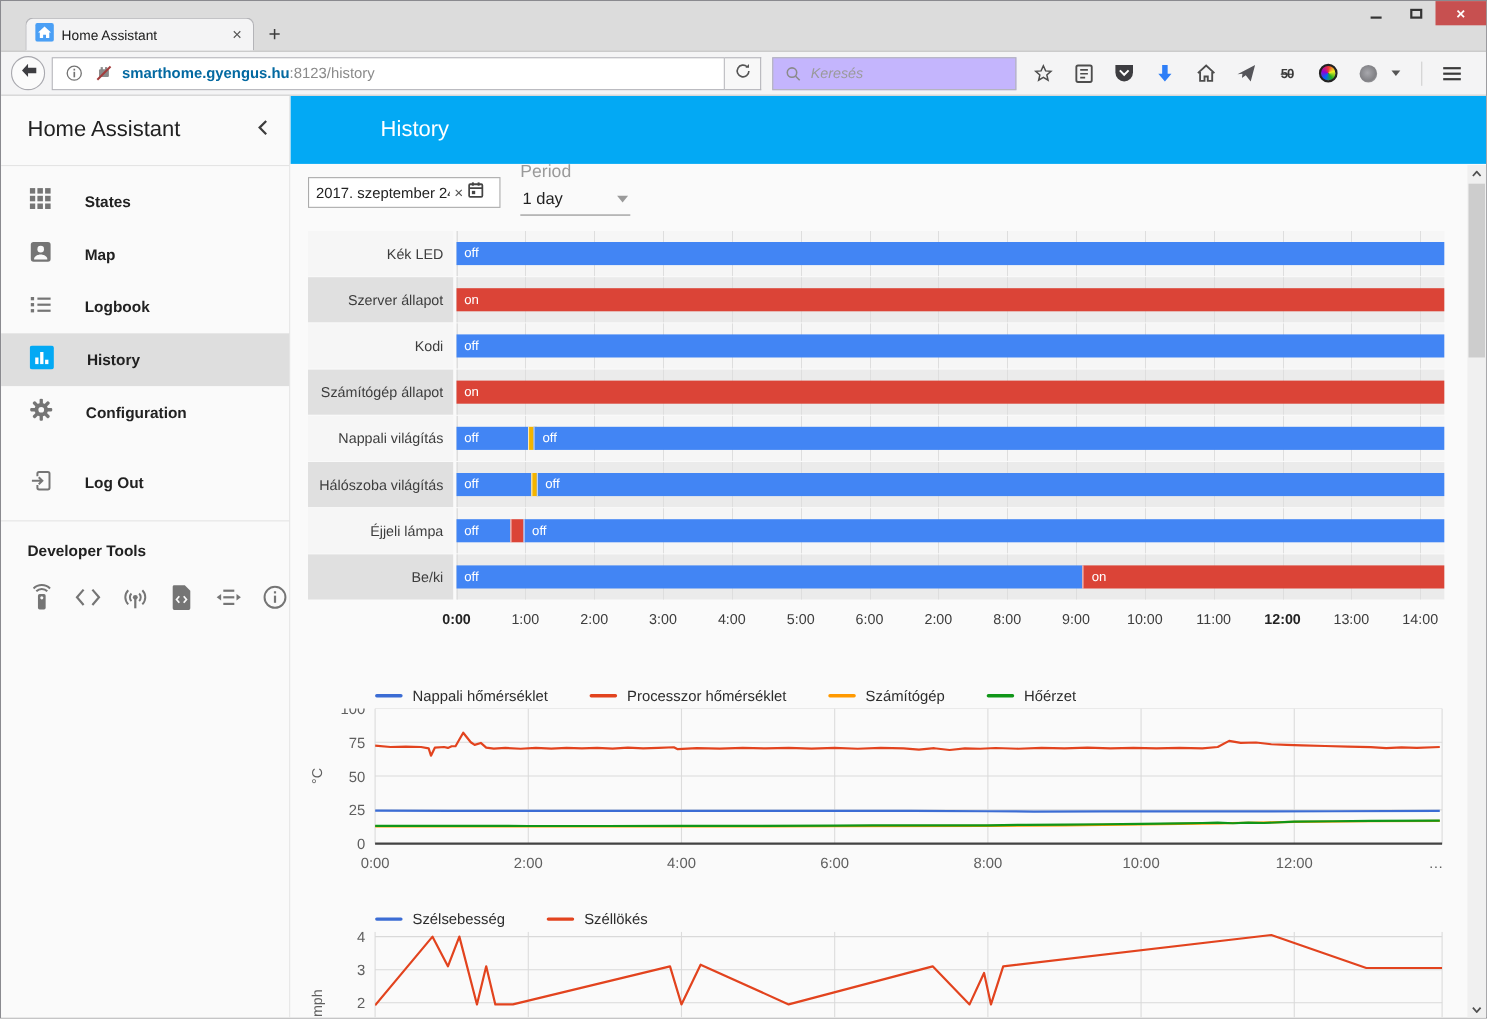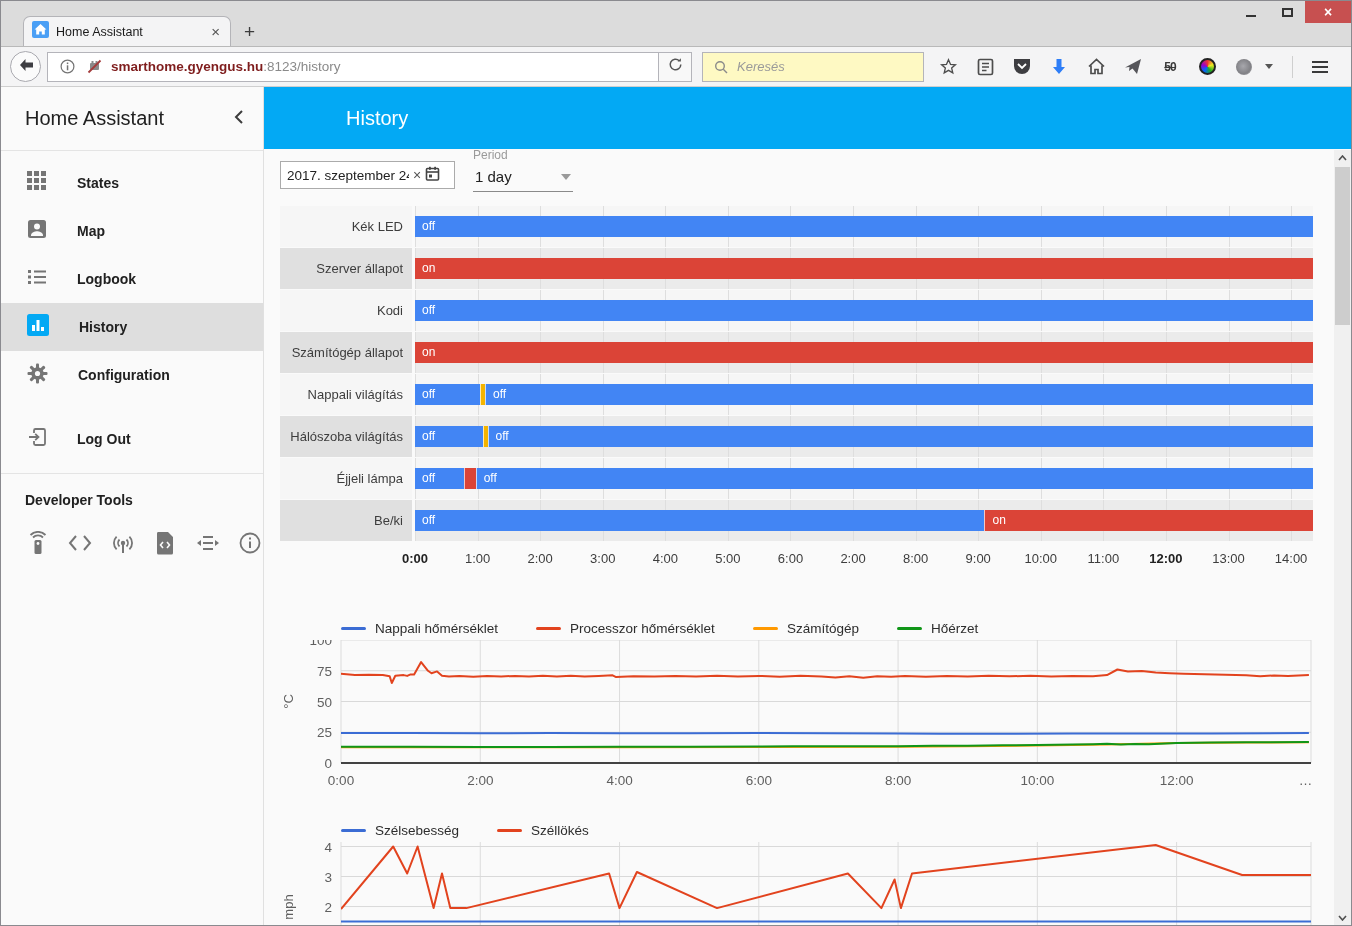--- a/index.html
+++ b/index.html
@@ -21,25 +21,25 @@
   .wc-max-glyph { width:11px; height:9px; border:2px solid #333; }
   .wc-close { width:46px; background:#c75050; color:#fff; font-size:14px; font-weight:bold; }
 
   .navbar { position:relative; height:41px; background:#f4f4f5; border-top:1px solid #b9b9b9;
             border-bottom:1px solid #cfcfcf; display:flex; align-items:center; padding:0 9px; z-index:2; }
   .back-btn { width:31px; height:31px; border-radius:50%; border:1px solid #a9a9af; background:#fbfbfb;
               display:flex; align-items:center; justify-content:center; margin-right:6px; flex:none; }
   .url-box { width:612px; height:30px; background:#fff; border:1px solid #b4b4ba;
              display:flex; align-items:center; padding:0 9px; gap:7px; flex:none; }
   .url-text { font-size:13.5px; white-space:nowrap; overflow:hidden; }
-  .url-host { font-weight:bold; color:#7f1d1d; }
+  .url-host { font-weight:bold; color:#0369a1; }
   .url-path { color:#8a8a8a; }
   .reload-btn { width:33px; height:30px; border:1px solid #b4b4ba; border-left:none; background:#f8f8f8;
                 display:flex; align-items:center; justify-content:center; margin-right:10px; flex:none; }
-  .search-box { width:222px; height:30px; background:#fef9c3; border:1px solid #b4b4ba;
+  .search-box { width:222px; height:30px; background:#c4b5fd; border:1px solid #b4b4ba;
                 display:flex; align-items:center; padding:0 8px; gap:6px; flex:none; }
   .search-box input { border:none; outline:none; width:160px; font-size:13px; font-style:italic;
                       color:#555; background:transparent; font-family:inherit; }
   .search-box input::placeholder { color:#9a9a9a; font-style:italic; }
   .nav-icons { display:flex; align-items:center; gap:17px; margin-left:14px; }
   .nav-ic { display:flex; align-items:center; justify-content:center; width:20px; height:20px; }
   .ext-badge { font-size:12px; font-weight:bold; color:#3a3a3a; text-decoration:line-through; letter-spacing:-1px; }
   .color-wheel { width:17px; height:17px; border-radius:50%; border:2px solid #222;
                  background:conic-gradient(#e33,#ee2,#2a2,#06f,#90c,#e33); }
   .gray-blob { width:16px; height:16px; border-radius:50%;
@@ -79,21 +79,21 @@
 
   
   .filters-label { font-size:13px; font-weight:bold; color:#212121; margin-bottom:6px; }
   .filters-row { display:flex; align-items:flex-start; gap:18px; }
   .date-box { width:175px; height:28px; border:1px solid #ababab; background:#fff;
               display:flex; align-items:center; padding:0 6px; gap:4px; }
   .date-box input { border:none; outline:none; width:122px; font-size:13.5px; color:#222;
                     background:transparent; font-family:inherit; }
   .date-clear { color:#555; font-size:14px; }
   .period { margin-top:-13px; }
-  .period-label { font-size:12px; color:#9a9a9a; margin-bottom:4px; }
+  .period-label { font-size:16px; color:#9a9a9a; margin-bottom:4px; }
   .period-value { width:100px; border-bottom:1px solid #8a8a8a; display:flex; align-items:center;
                   justify-content:space-between; padding:2px 2px 6px 2px; }
   .period-value .pv-text { font-size:15px; color:#212121; }
   .period-caret { width:0; height:0; border-left:5px solid transparent; border-right:5px solid transparent;
                   border-top:6px solid #9a9a9a; }
 
   
   .timeline { margin-top:14px; width:1033px; }
   .tl-row { display:flex; height:41px; margin-bottom:1px; }
   .tl-label { width:132px; flex:none; display:flex; align-items:center; justify-content:flex-end;

